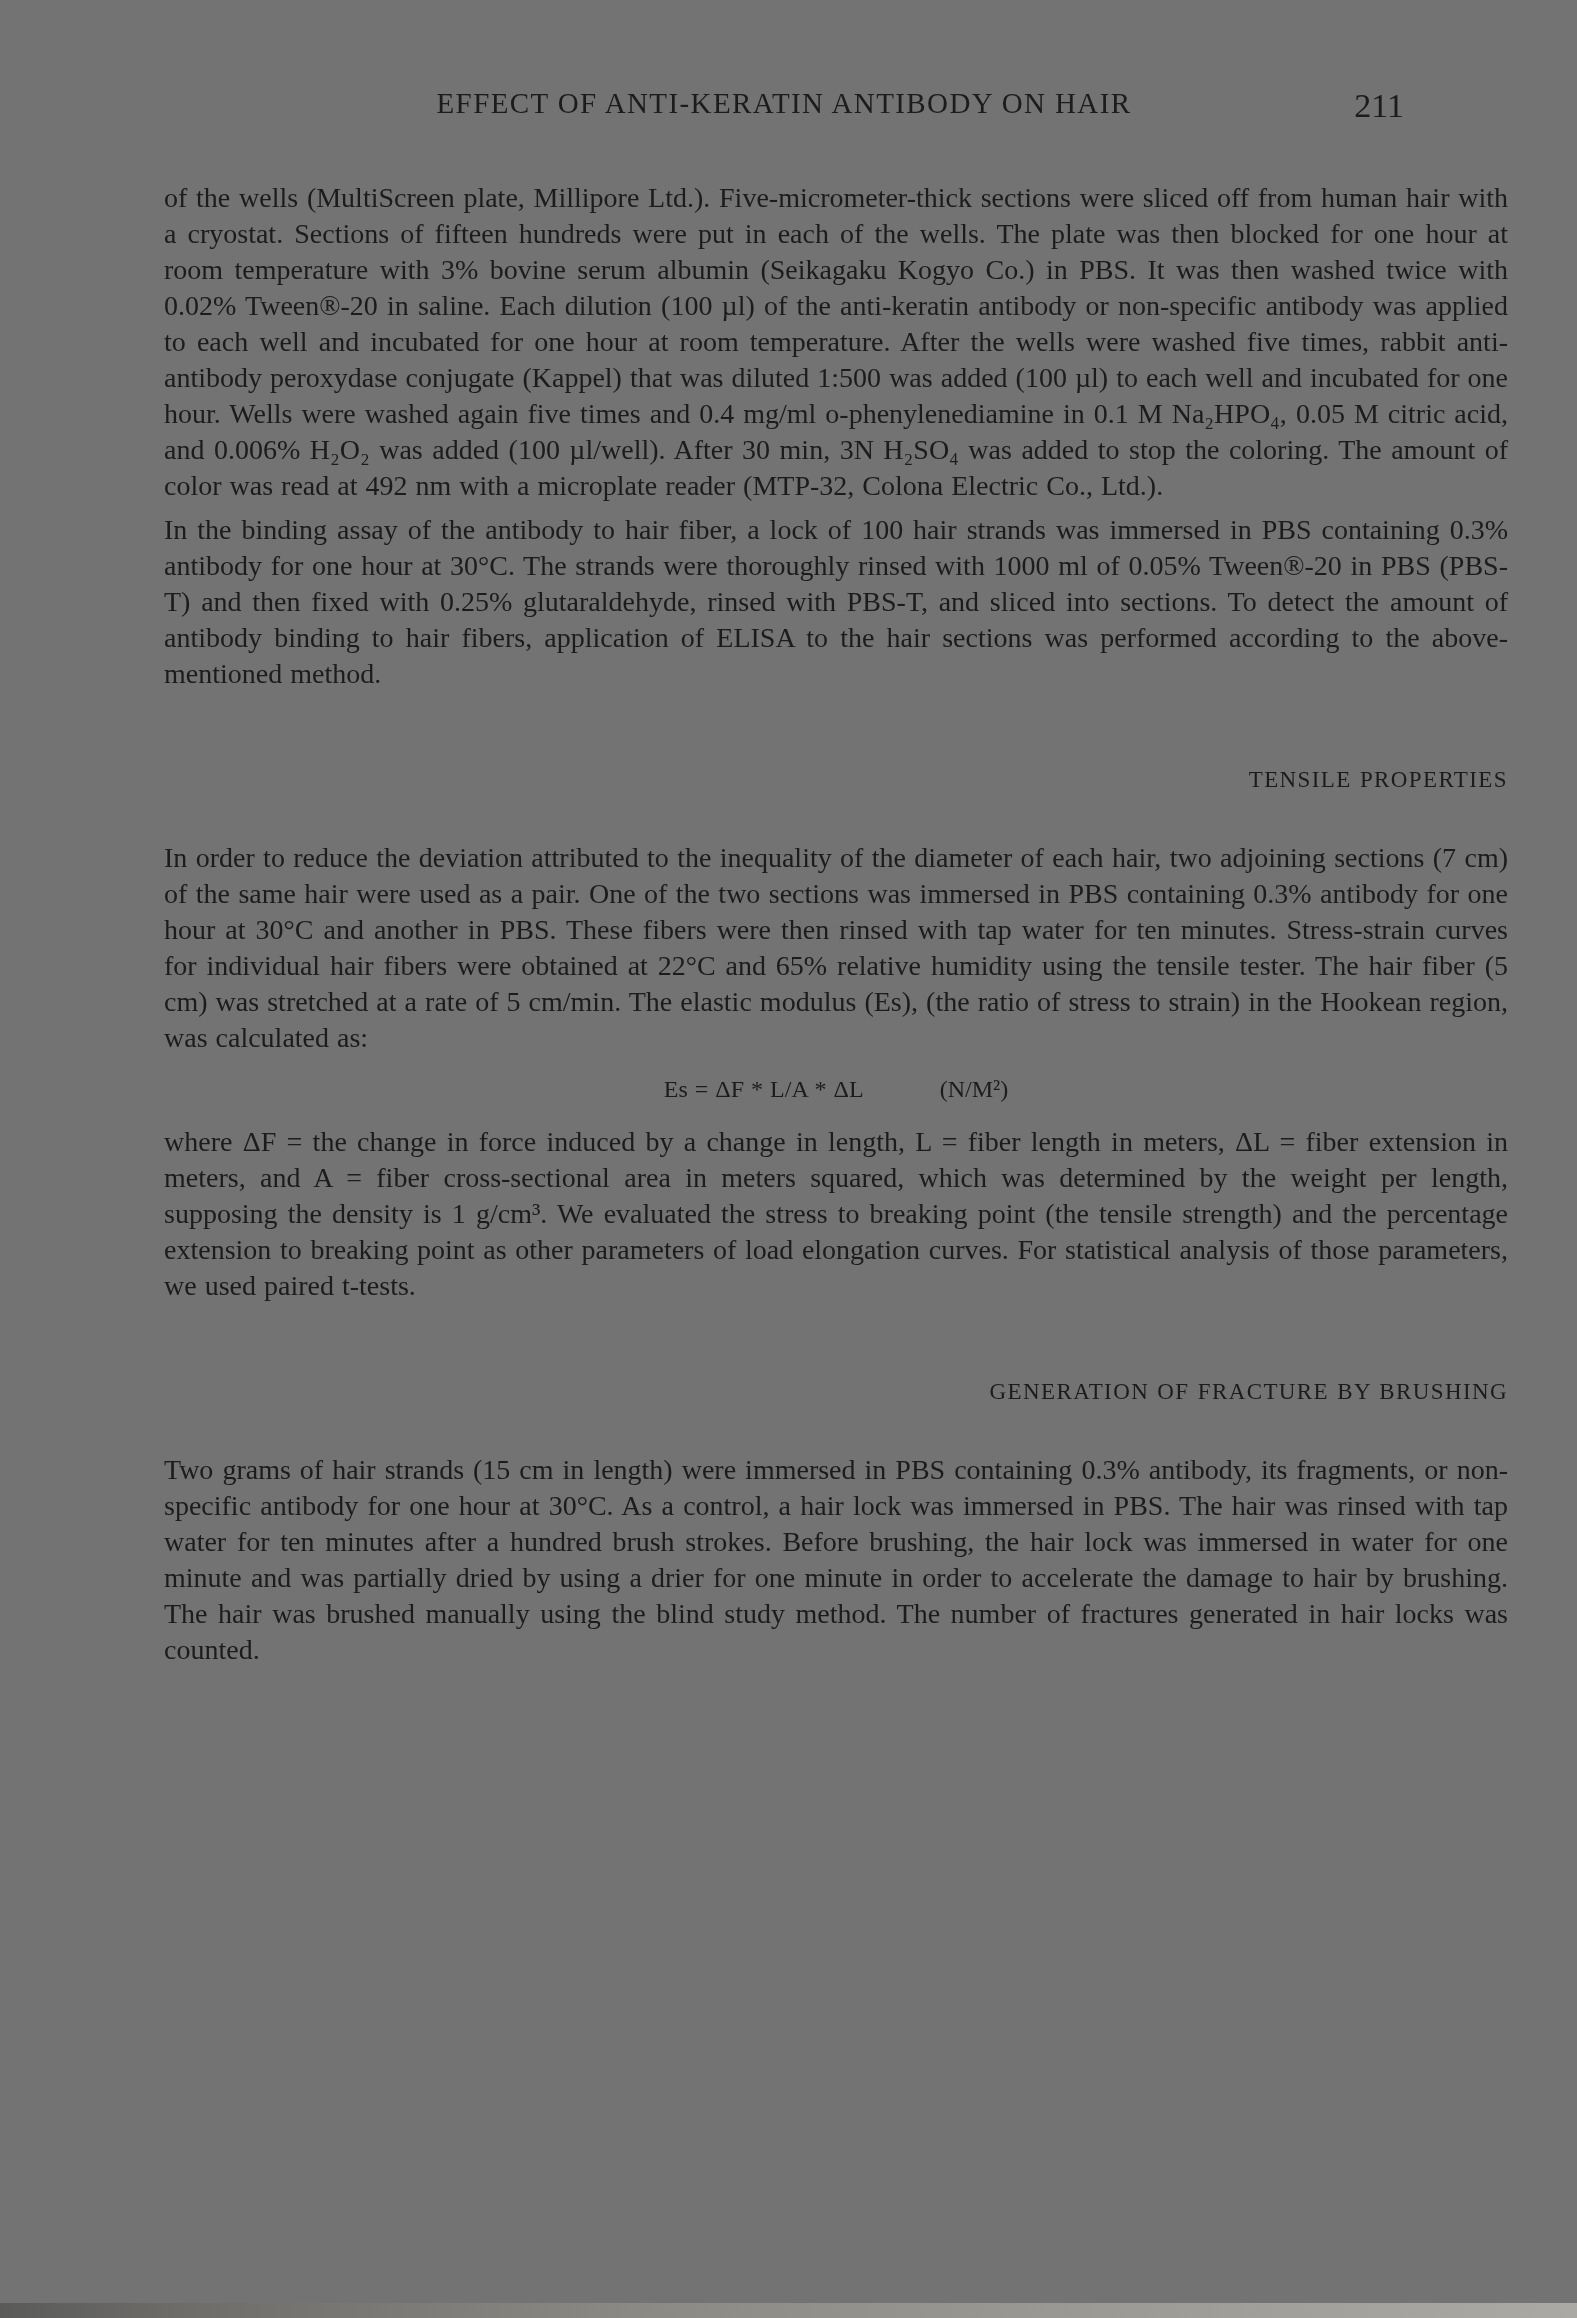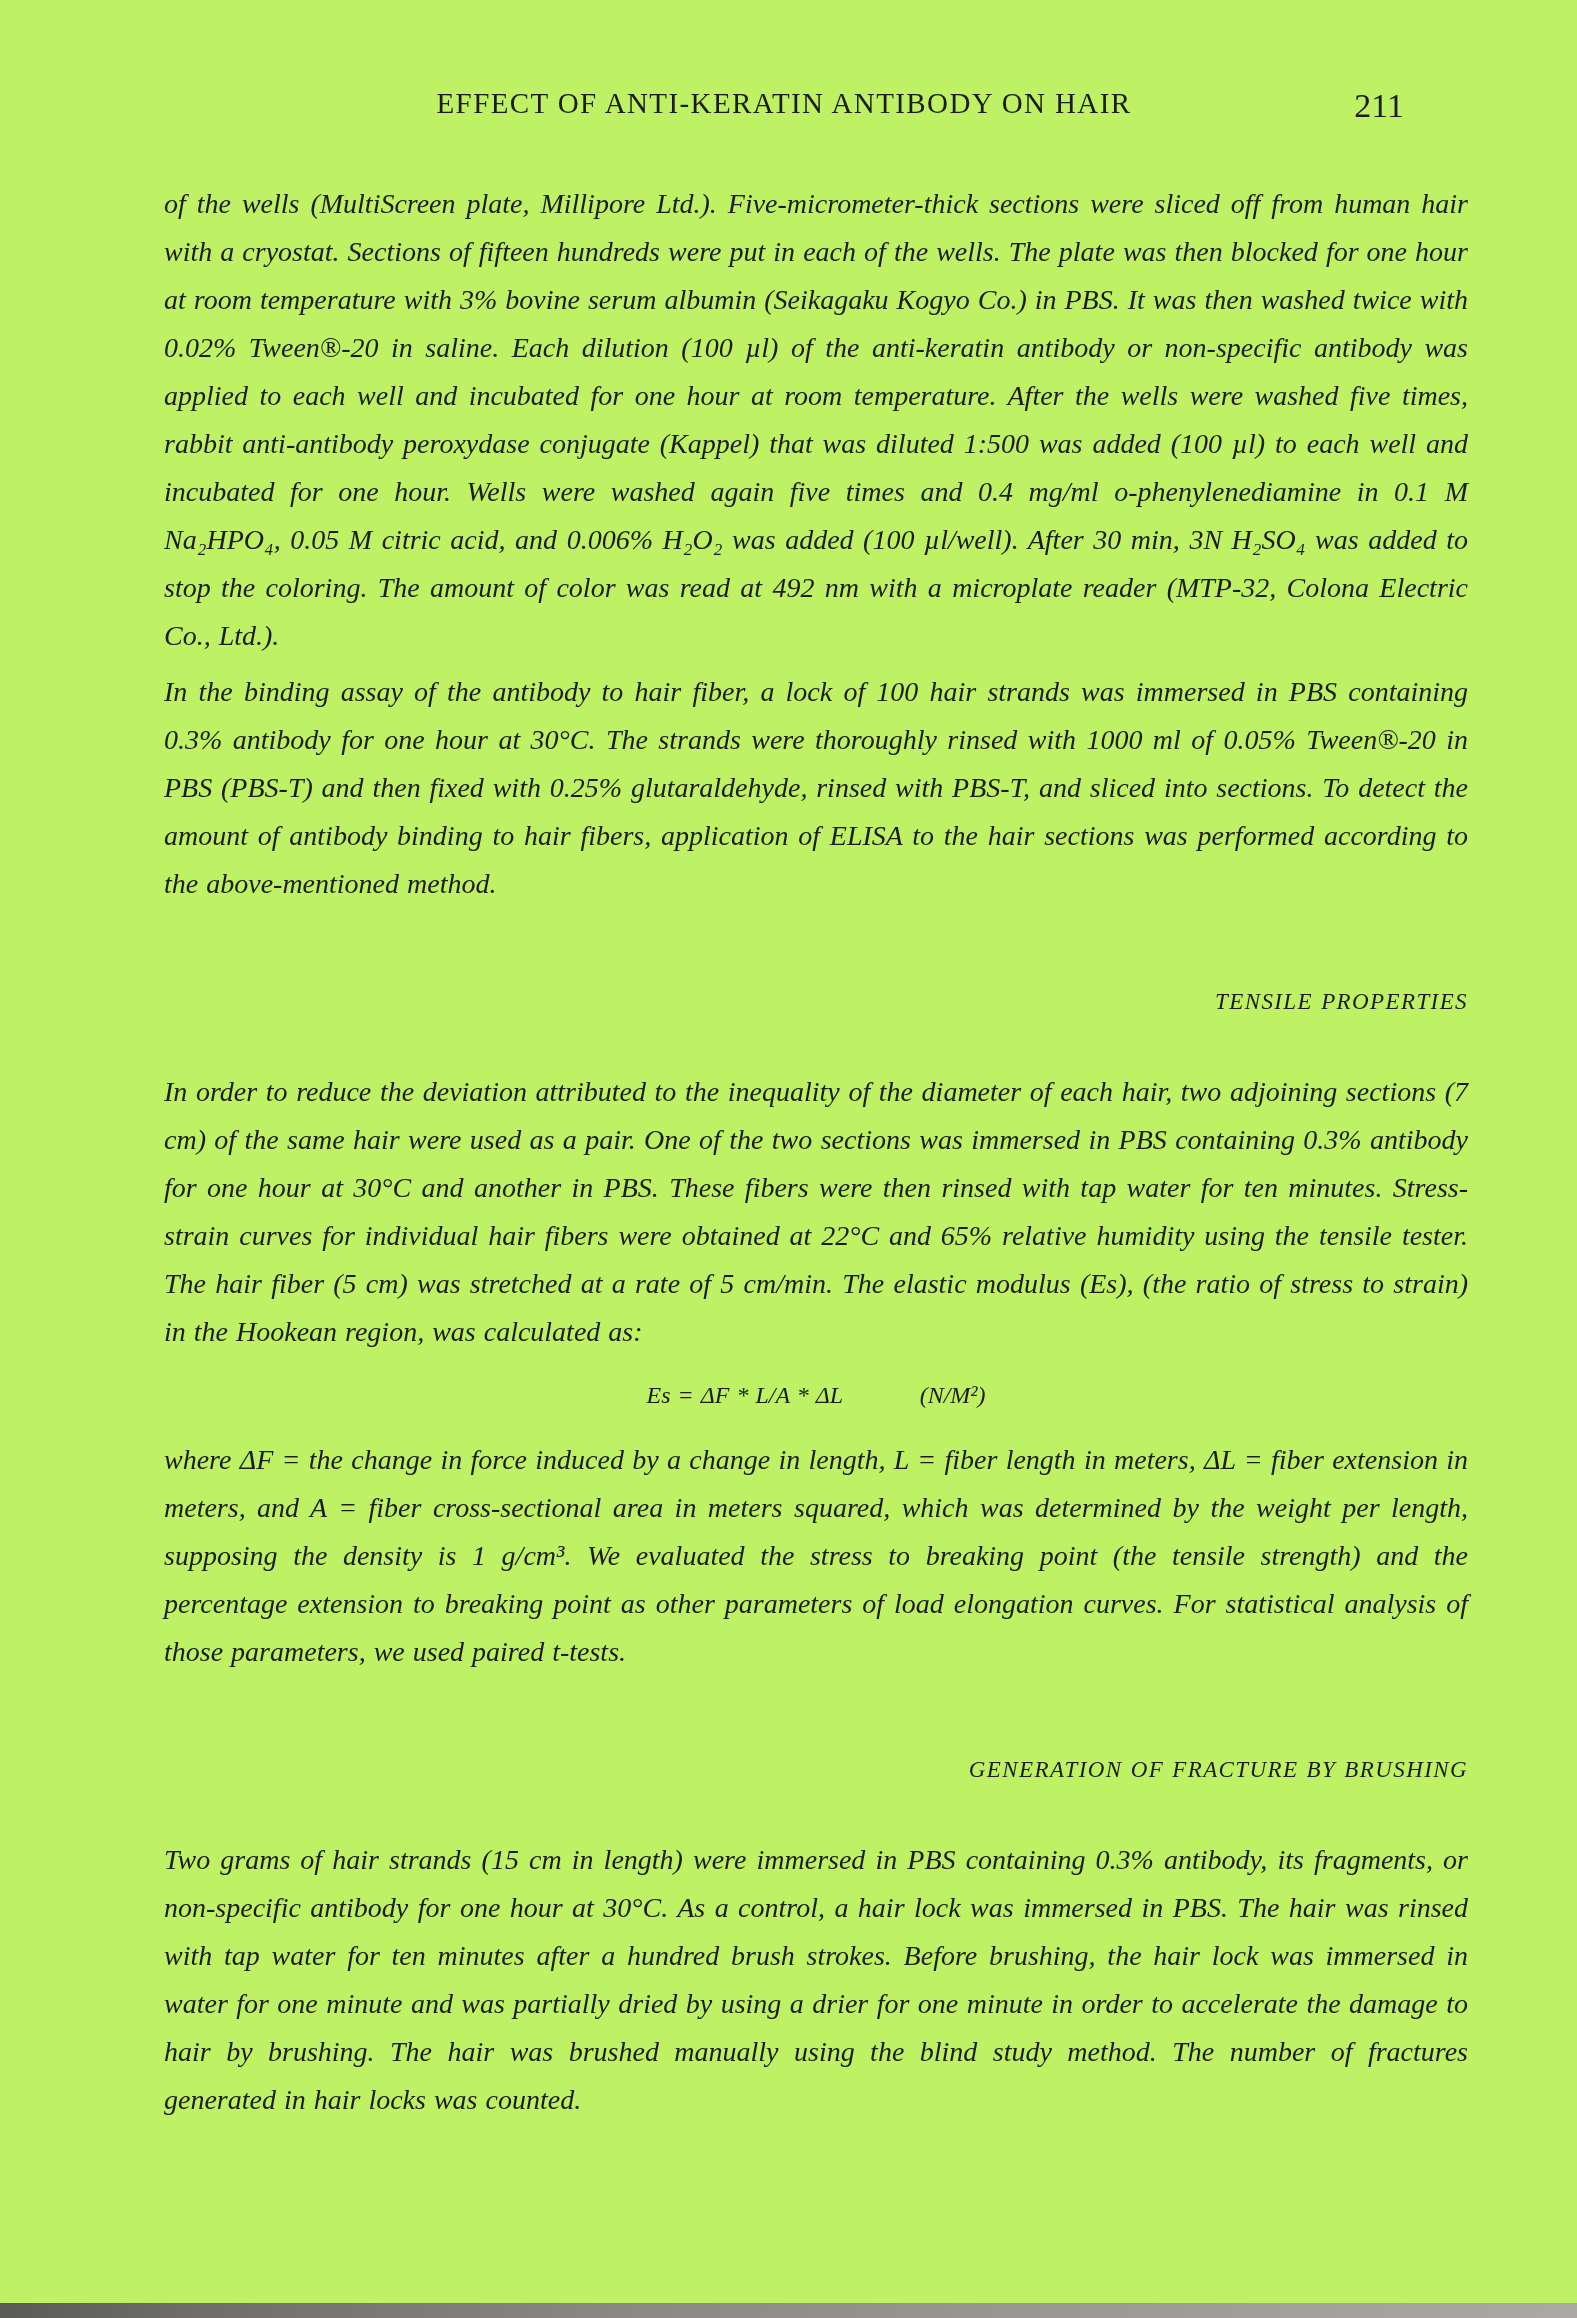--- a/index.html
+++ b/index.html
@@ -3,21 +3,21 @@
 <meta charset="utf-8">
 <style>
   * { box-sizing: border-box; }
   html, body { margin: 0; padding: 0; background: #d8d6d0; }
 
   .page {
     position: relative;
     width: 1578px;
     height: 2318px;
     margin: 0 auto;
-    background: #bef264;
+    background: #737373;
     color: #1c1c1c;
     font-family: "Liberation Serif", "DejaVu Serif", serif;
     overflow: hidden;
   }
 
   .page-header {
     position: relative;
     margin: 87px 174px 0 164px;
     height: 39px;
   }
@@ -28,26 +28,25 @@
     white-space: nowrap;
   }
   .page-number {
     position: absolute;
     right: 0;
     top: 0;
     font-size: 34px;
   }
 
   .body-text {
-    margin: 54px 110px 0 164px;
+    margin: 54px 70px 0 164px;
     font-size: 28px;
-    line-height: 48px;
+    line-height: 36px;
     text-align: justify;
     word-spacing: 1px;
-    font-style: italic;
   }
 
   .para { margin: 0 0 7.7px 0; }
 
   .section-heading {
     font-weight: normal;
     font-size: 23px;
     letter-spacing: 1.4px;
     margin: 70px 0 42px 0;
     text-align: right;

